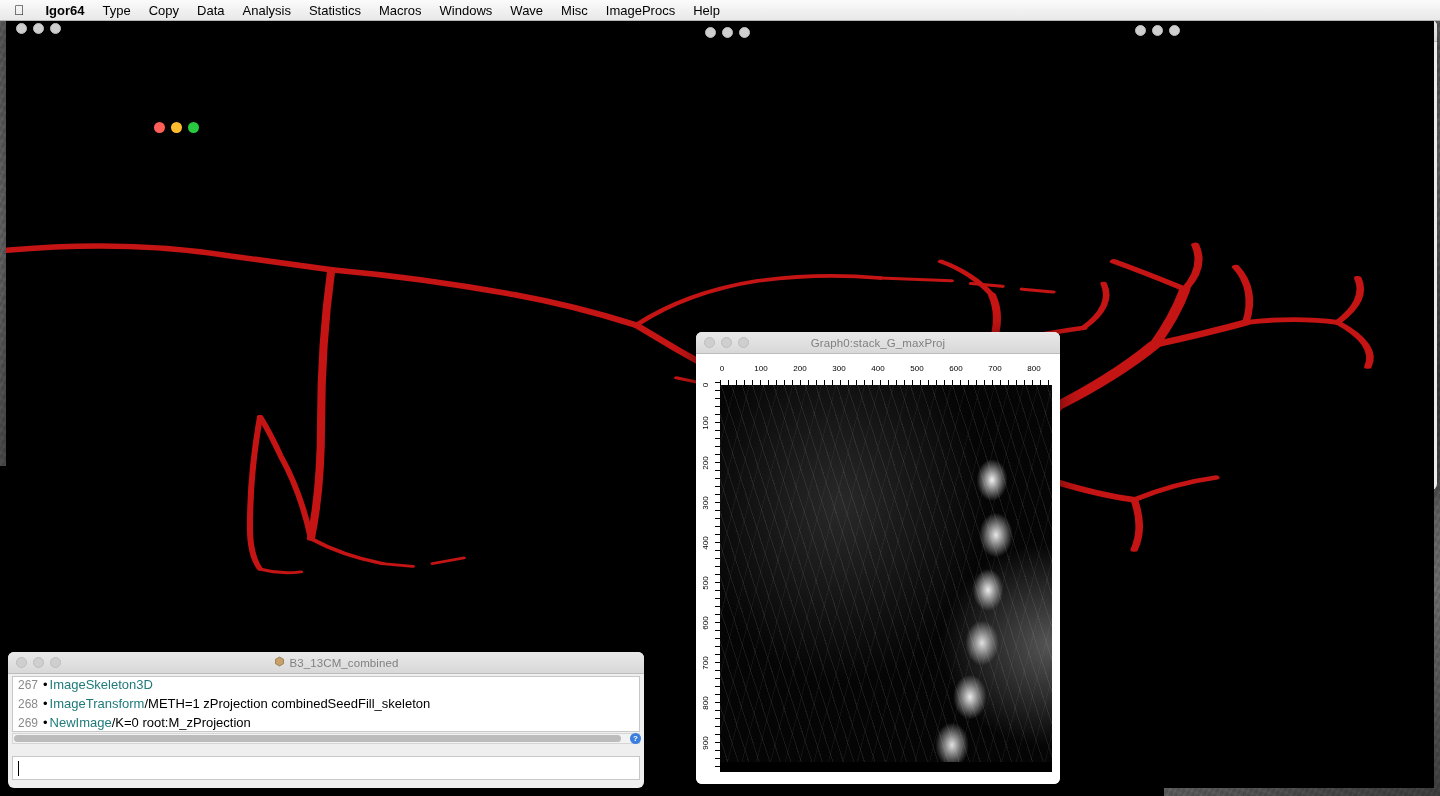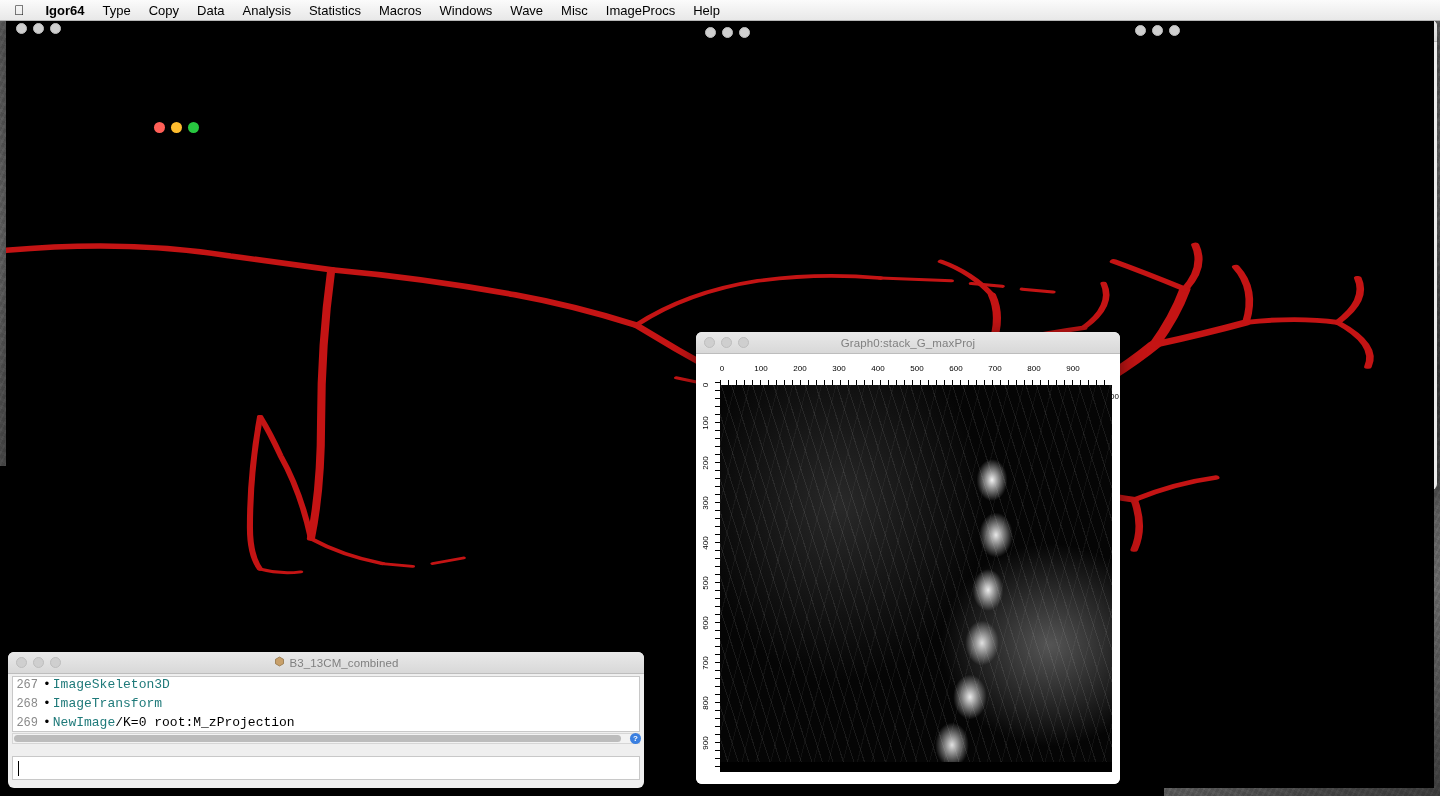--- a/index.html
+++ b/index.html
@@ -149,21 +149,21 @@
   .wavedot{ width:13px; height:13px; border-radius:50%; margin-right:5px; flex:none;
             background:radial-gradient(circle at 35% 35%, #fff 0 18%, #e06a6a 19% 48%, #6f79d8 49% 100%);
             border:1px solid #7b7b9e; }
   .infopanel{ position:absolute; background:#fff; border:1px solid #bdbdbd; overflow:hidden;
               font-size:11px; line-height:14.5px; padding:3px 5px; color:#000; }
   .infopanel b{ color:#1b39ff; font-weight:normal; }
   .vscroll{ position:absolute; width:9px; background:#f4f4f4; border-left:1px solid #dadada; }
   .vscroll i{ display:block; width:5px; margin:2px auto; border-radius:3px; background:#c2c2c2; }
 
   
-  #graph0{ left:696px; top:332px; width:424px; height:452px; background:#f2f2f2; }
+  #graph0{ left:696px; top:332px; width:364px; height:452px; background:#f2f2f2; }
   #graph0 .plotwrap{ position:relative; height:430px; background:#fff; }
   .axisTop{ position:absolute; left:24px; top:10px; right:8px; height:16px; }
   .tickLblX{ position:absolute; top:0; font-size:8px; color:#000; transform:translateX(-50%); }
   .tickLblY{ position:absolute; left:1px; font-size:8px; color:#000;
              writing-mode:vertical-rl; transform:rotate(180deg) translateY(50%); }
   .axisRuleX{ position:absolute; left:24px; right:8px; height:5px;
               background:repeating-linear-gradient(90deg,#000 0 1px, rgba(0,0,0,0) 1px 8px); }
   .axisRuleY{ position:absolute; top:0; bottom:0; width:5px;
               background:repeating-linear-gradient(180deg,#000 0 1px, rgba(0,0,0,0) 1px 8px); }
   .micro{ position:absolute; background:#000; overflow:hidden; }
@@ -191,21 +191,21 @@
   
   #neuronwin{ left:1129px; top:490px; width:293px; height:300px; background:#f0f0f0;
               border-radius:4px; box-shadow:0 4px 18px rgba(0,0,0,.5); }
   #neuronwin .canv{ position:absolute; left:6px; top:12px; right:6px; bottom:8px; background:#000; overflow:hidden; }
 
   
   #cmdwin{ left:8px; top:652px; width:636px; height:136px; background:#efefef; }
   #cmdwin .tbar .title{ display:flex; align-items:center; justify-content:center; gap:5px;padding-left:20px; }
   .histarea{ position:absolute; left:4px; top:24px; right:4px; height:56px;
              background:#fff; border:1px solid #c8c8c8; overflow:hidden;
-             font-family:Liberation Mono, monospace; }
+             font-family:Liberation Sans, sans-serif; }
   .histrow{ display:flex; align-items:baseline; height:19px; font-size:13px; }
   .histrow .num{ width:30px; text-align:right; color:#8a8a8a; font-size:12px; padding-right:5px; flex:none; }
   .histrow .bullet{ color:#000; margin-right:2px; }
   .histrow .kw{ color:#1f7a7a; }
   .cmdline{ position:absolute; left:4px; top:104px; right:4px; height:24px;
             background:#fff; border:1px solid #c8c8c8; }
   .cmdcaret{ position:absolute; left:5px; top:4px; width:1px; height:15px; background:#000; }
   .hsb{ position:absolute; left:4px; top:81px; right:4px; height:11px;
         background:#f2f2f2; border:1px solid #d6d6d6; }
   .hsb i{ display:block; height:7px; margin:1px 18px 1px 1px; border-radius:4px; background:#bcbcbc; }
@@ -838,20 +838,21 @@
   <div class="histarea">
     <div class="histrow">
       <span class="num">267</span>
       <span class="bullet">•</span>
       <span class="kw">ImageSkeleton3D</span>
     </div>
     <div class="histrow">
       <span class="num">268</span>
       <span class="bullet">•</span>
       <span class="kw">ImageTransform</span>
+      <span>/METH=1 zProjection combinedSeedFill_skeleton</span>
     </div>
     <div class="histrow">
       <span class="num">269</span>
       <span class="bullet">•</span>
       <span class="kw">NewImage</span>
       <span>/K=0 root:M_zProjection</span>
     </div>
   </div>
 
   <div class="hsb">

